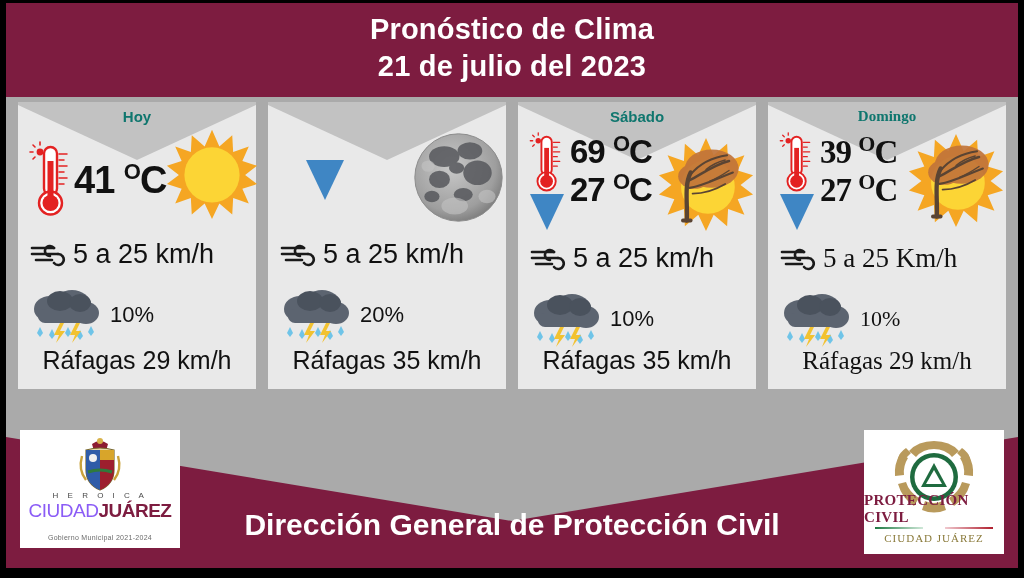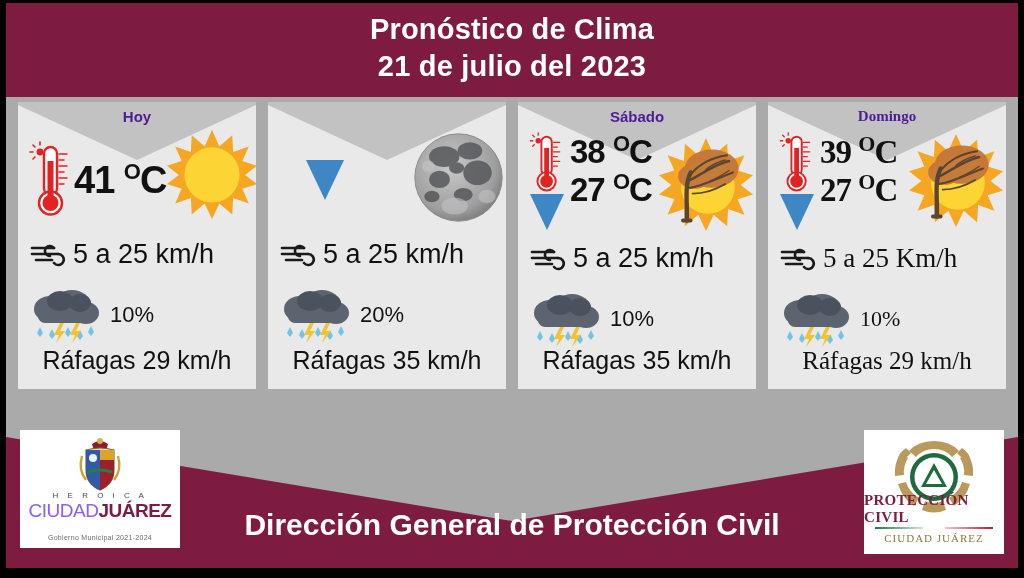--- a/index.html
+++ b/index.html
@@ -18,21 +18,21 @@
   .stage{position:absolute;left:0;top:94px;width:100%;height:340px;background:#aaaaaa;}
   .stage-v{position:absolute;left:0;top:434px;width:100%;height:84px;background:#aaaaaa;
            clip-path:polygon(0 0,100% 0,50% 100%);}
 
   
   .cards{position:absolute;left:0;top:99px;width:100%;height:292px;}
   .card{position:absolute;top:0;background:#e9e9e9;box-sizing:border-box;}
   .card .notch{position:absolute;left:0;top:0;width:100%;height:58px;background:#c2c2c2;
                clip-path:polygon(0 0,100% 0,100% 5%,50% 100%,0 5%);}
   .daylabel{position:absolute;left:0;top:6px;width:100%;text-align:center;
-            font-size:15px;font-weight:bold;color:#4c1d95;z-index:4;}
+            font-size:15px;font-weight:bold;color:#0f766e;z-index:4;}
 
   .c1{left:12px;width:238px;height:287px;}
   .c2{left:262px;width:238px;height:287px;}
   .c3{left:512px;width:238px;height:287px;}
   .c4{left:762px;width:238px;height:287px;font-family:Liberation Serif, serif;}
 
   .row{position:absolute;display:flex;align-items:center;z-index:3;}
   .temp-row{left:10px;top:36px;height:84px;}
   .temp-row.two{top:30px;height:96px;align-items:flex-start;}
   .temp-txt{font-size:38px;font-weight:bold;color:#111;letter-spacing:-1px;
@@ -277,21 +277,21 @@
               <line x1="31" y1="25" x2="39" y2="25"></line>
                 <line x1="31" y1="31" x2="36" y2="31"></line>
               <line x1="31" y1="37" x2="39" y2="37"></line>
                 <line x1="31" y1="43" x2="36" y2="43"></line>
             </g>
           </svg>
           <div class="tri-dn sm"></div>
         </div>
         <div class="temp-stack">
           <div class="temp-txt" style="font-size:33px;">
-            <span>38</span> <sup>O</sup>C
+            <span>69</span> <sup>O</sup>C
           </div>
           <div class="temp-txt" style="font-size:33px;">
             <span>27</span> <sup>O</sup>C
           </div>
         </div>
       </div>
 
       <svg class="wicon" style="left:140px;top:34px;" width="96" height="96" viewBox="0 0 100 100">
         <polygon fill="#f5a623" points="50,2 58,20 72,8 73,26 90,20 83,36 99,41 86,51 99,61 83,66 90,82 73,76 72,94 58,82 50,99 42,82 28,94 27,76 10,82 17,66 1,61 14,51 1,41 17,36 10,20 27,26 28,8 42,20"></polygon>
         <circle cx="52" cy="53" r="28" fill="#fcd535"></circle>

